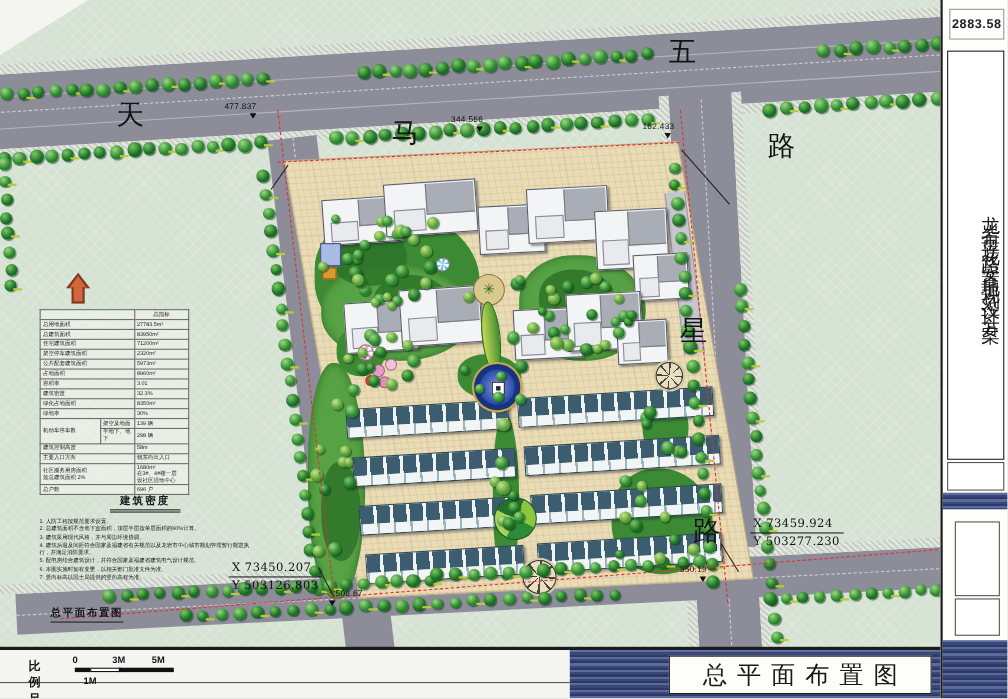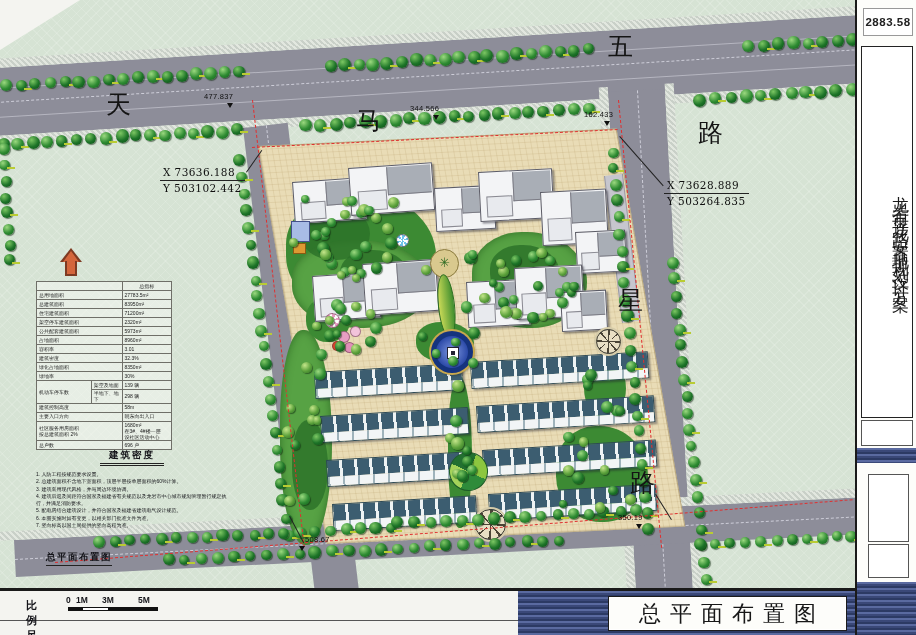--- a/index.html
+++ b/index.html
@@ -738,31 +738,31 @@
     <i class="tri" style="left:227px;top:103px;"></i>
     <span class="elev" style="left:410px;top:104px;">344.566</span>
     <i class="tri" style="left:433px;top:115px;"></i>
     <span class="elev" style="left:584px;top:110px;">162.433</span>
     <i class="tri" style="left:604px;top:121px;"></i>
     <span class="elev" style="left:305px;top:535px;">508.67</span>
     <i class="tri" style="left:299px;top:546px;"></i>
     <span class="elev" style="left:618px;top:513px;">350.19</span>
     <i class="tri" style="left:636px;top:524px;"></i>
 
-    <div class="coord" style="left:160px;top:166px;">
-      <span class="l1">X 73636.188</span>
-      <span class="l2">Y 503102.442</span>
-    </div>
     <div class="leader" style="left:246px;top:172px;width:27px;transform:rotate(-55deg);"></div>
-    <div class="coord" style="left:664px;top:179px;">
-      <span class="l1">X 73628.889</span>
-      <span class="l2">Y 503264.835</span>
-    </div>
     <div class="leader" style="left:620px;top:136px;width:66px;transform:rotate(48.6deg);"></div>
+    <div class="coord" style="left:682px;top:470px;">
+      <span class="l1">X 73459.924</span>
+      <span class="l2">Y 503277.230</span>
+    </div>
     <div class="leader" style="left:656px;top:494px;width:30px;transform:rotate(58deg);"></div>
+    <div class="coord" style="left:208px;top:510px;">
+      <span class="l1">X 73450.207</span>
+      <span class="l2">Y 503126.803</span>
+    </div>
     <div class="leader" style="left:290px;top:516px;width:30px;transform:rotate(62deg);"></div>
 
     <div>
       <i class="na-t1" style="left:60px;top:248px;position:absolute;"></i>
       <i class="na-t2" style="left:63px;top:251px;position:absolute;"></i>
       <i class="na-s1" style="left:65px;top:261px;width:12px;height:15px;position:absolute;"></i>
       <i class="na-s2" style="left:67px;top:261px;width:8px;height:13px;position:absolute;"></i>
     </div>
 
     <table id="indtable">
@@ -865,21 +865,21 @@
     <div class="abs" style="left:0;top:0;width:80px;height:50px;background:#f4f4f0;
       clip-path:polygon(0 0,80px 0,0 50px);"></div>
   </div>
 
   <div id="frameline"></div>
   <div id="bstrip"></div>
   <div id="bline2"></div>
   <div id="scalebar">
     <span class="lbl">比例尺</span>
     <span class="sb-tick" style="left:66px;">0</span>
-    <span class="sb-tick" style="left:76px;">1M</span>
+    <span class="sb-tick" style="left:76px;margin-top:19px;">1M</span>
     <span class="sb-tick" style="left:102px;">3M</span>
     <span class="sb-tick" style="left:138px;">5M</span>
     <span class="sb-seg" style="left:68px;width:14px;background:#111;"></span>
     <span class="sb-seg" style="left:82px;width:26px;background:#fff;border:1px solid #111;height:2px;"></span>
     <span class="sb-seg" style="left:108px;width:50px;background:#111;"></span>
   </div>
   <div id="titleband" class="navband">
     <div id="titlebox">
       <span>总平面布置图</span>
     </div>

